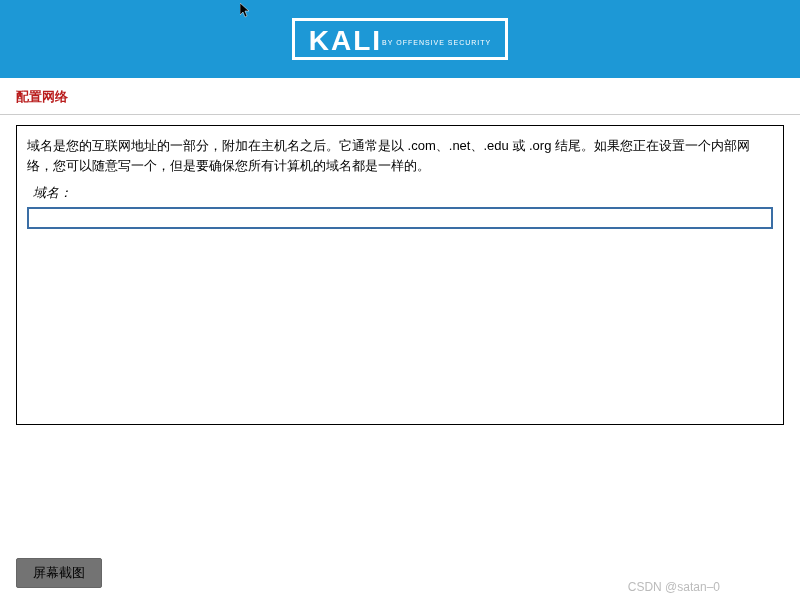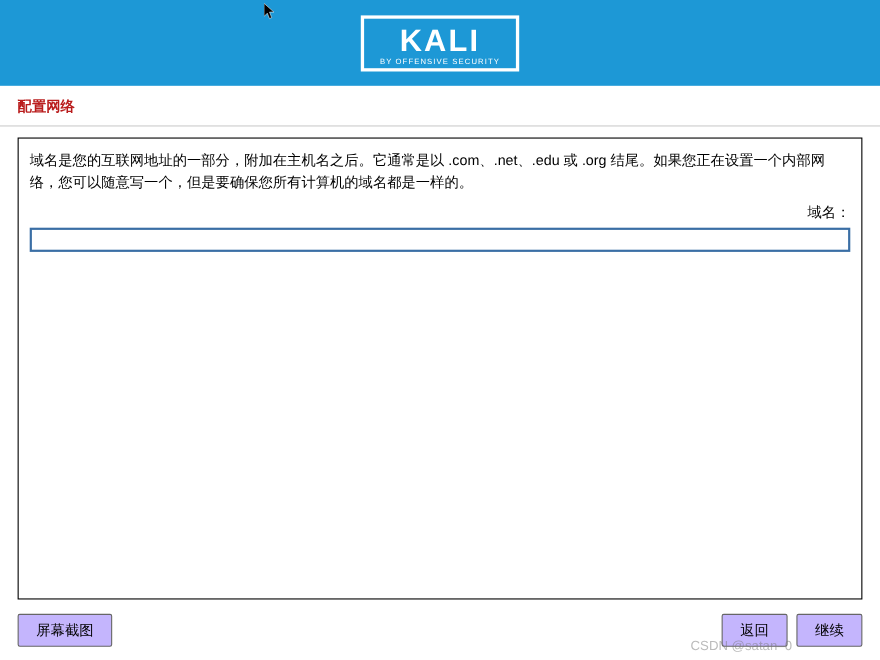--- a/index.html
+++ b/index.html
@@ -21,21 +21,21 @@
       background: #1d98d6;
       display: flex;
       justify-content: center;
       align-items: center;
       position: relative;
     }
     .logo-box {
       border: 3px solid #fff;
       padding: 6px 14px 2px 14px;
       display: flex;
-      flex-direction: column;
+      flex-direction: row;
       align-items: center;
     }
     .logo-text {
       color: #fff;
       font-size: 28px;
       font-weight: bold;
       letter-spacing: 2px;
       line-height: 1;
     }
     .logo-sub {
@@ -57,33 +57,33 @@
       border-bottom: 1px solid #ccc;
     }
     .title-text {
       font-size: 13px;
       font-weight: bold;
       color: #b91c1c;
     }
     .content-area {
       margin: 10px 16px;
       border: 1px solid #000;
-      height: 420px;
+      height: 300px;
       padding: 10px 10px;
       font-size: 13px;
       color: #000;
       line-height: 1.5;
     }
     .description {
       margin-bottom: 8px;
     }
     .field-label {
+      font-style: italic;
       margin-bottom: 4px;
       margin-left: 6px;
-      text-align: right;
     }
     .text-input {
       width: 100%;
       height: 22px;
       border: 2px solid #3a6ea5;
       padding: 2px 4px;
       font-size: 13px;
       outline: none;
     }
     .bottom-bar {
@@ -91,21 +91,21 @@
       bottom: 12px;
       left: 0;
       width: 100%;
       padding: 0 16px;
       display: flex;
       justify-content: space-between;
       align-items: center;
     }
     .btn {
       border: 1px solid #666;
-      background: #c4b5fd;
+      background: #737373;
       padding: 5px 16px;
       font-size: 13px;
       cursor: pointer;
       border-radius: 2px;
     }
     .btn-group-right {
       display: flex;
       gap: 8px;
     }
     .watermark {
@@ -136,19 +136,15 @@
 </div>
 
 <div class="content-area">
   <div class="description">域名是您的互联网地址的一部分，附加在主机名之后。它通常是以 .com、.net、.edu 或 .org 结尾。如果您正在设置一个内部网络，您可以随意写一个，但是要确保您所有计算机的域名都是一样的。</div>
   <div class="field-label">域名：</div>
   <input type="text" class="text-input" autofocus="" value="" style="">
 </div>
 
 <div class="bottom-bar">
   <button class="btn">屏幕截图</button>
-  <div class="btn-group-right">
-    <button class="btn">返回</button>
-    <button class="btn">继续</button>
-  </div>
 </div>
 
 <div class="watermark">CSDN @satan–0</div>
 
 </body></html>

